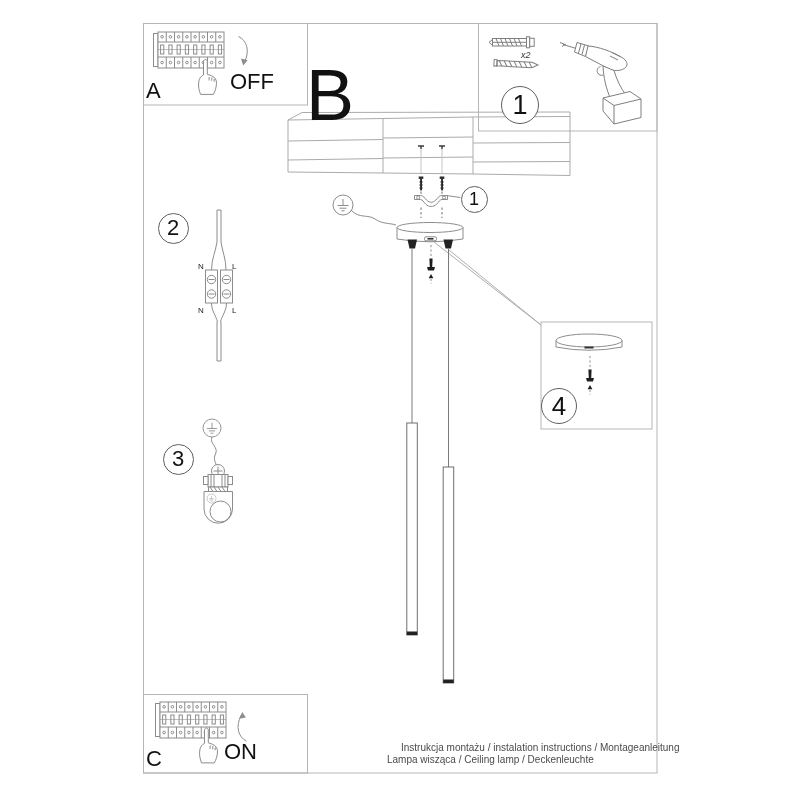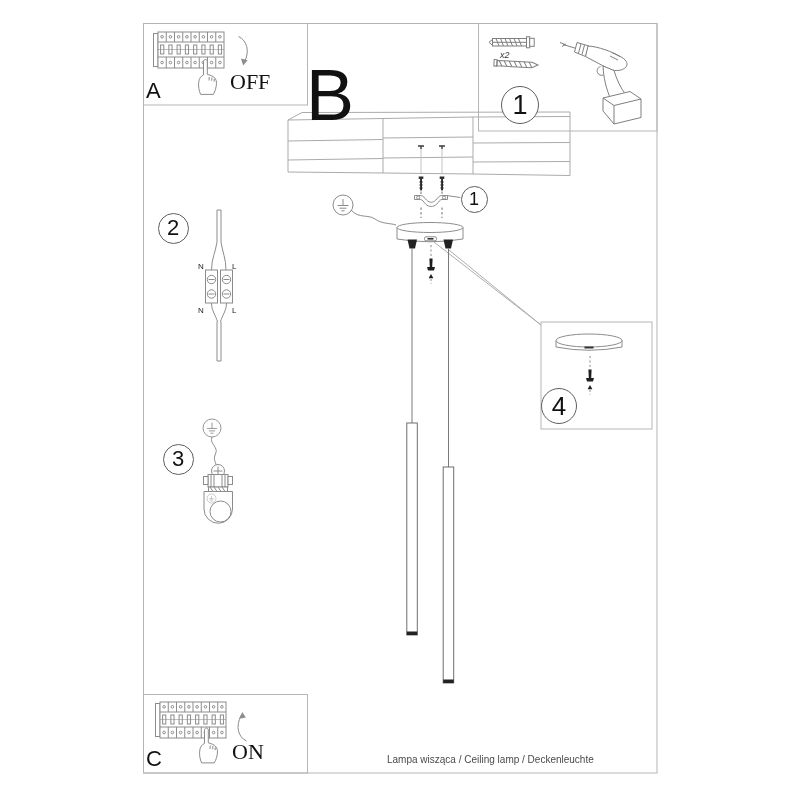--- a/index.html
+++ b/index.html
@@ -2,21 +2,21 @@
 <html><head>
 <meta charset="utf-8">
 <style>
   html,body{margin:0;padding:0;background:#fff;}
   .stage{position:relative;width:800px;height:800px;background:#ffffff;overflow:hidden;
          font-family:"Liberation Sans","DejaVu Sans",sans-serif;color:#1c1c1c;}
   .stage svg{position:absolute;left:0;top:0;}
   .txt{position:absolute;line-height:1;white-space:nowrap;}
   .big-letter{font-size:22px;color:#111;}
   .huge-letter{font-size:72px;color:#111;}
-  .state-label{font-size:22px;color:#111;font-family:Liberation Serif, serif;}
+  .state-label{font-size:22px;color:#111;}
   .qty{font-size:9px;font-style:italic;color:#333;}
   .wire-label{font-size:8px;color:#222;}
   .badge{position:absolute;border:1.3px solid #5f5f5f;border-radius:50%;background:#fff;
          display:flex;align-items:center;justify-content:center;color:#111;}
   .footer-line{position:absolute;font-size:10px;color:#4a4a4a;line-height:1.2;white-space:nowrap;}
 </style>
 </head>
 <body>
 
 <div class="stage">
@@ -243,30 +243,31 @@
       <use href="#earth" transform="translate(211.5,498.5) scale(0.45)"></use>
       <circle cx="220.5" cy="511.5" r="10.5"></circle>
     </g>
 
   </g>
 </svg>
 
 <div class="txt big-letter" style="left:146px;top:80px;">A</div>
 <div class="txt state-label" style="left:230px;top:71px;">OFF</div>
 <div class="txt huge-letter" style="left:306px;top:59px;">B</div>
-<div class="txt qty" style="left:500px;top:51px;">x2</div>
+<div class="txt qty" style="left:521px;top:51px;">x2</div>
 <div class="txt big-letter" style="left:146px;top:748px;">C</div>
-<div class="txt state-label" style="left:232px;top:741px;">ON</div>
+<div class="txt state-label" style="left:224px;top:741px;">ON</div>
 
 <div class="badge" style="left:501px;top:86px;width:36px;height:36px;font-size:27px;">1</div>
 <div class="badge" style="left:460.5px;top:185.5px;width:25px;height:25px;font-size:18px;">1</div>
 <div class="badge" style="left:157.5px;top:212.5px;width:29px;height:29px;font-size:22px;">2</div>
 <div class="badge" style="left:162.5px;top:443.5px;width:29px;height:29px;font-size:22px;">3</div>
 <div class="badge" style="left:541px;top:388px;width:34px;height:34px;font-size:26px;">4</div>
 
 <div class="txt wire-label" style="left:198px;top:262.5px;">N</div>
 <div class="txt wire-label" style="left:232px;top:262.5px;">L</div>
 <div class="txt wire-label" style="left:198px;top:306.5px;">N</div>
 <div class="txt wire-label" style="left:232px;top:306.5px;">L</div>
 
+<div class="footer-line" style="left:401px;top:742px;">Instrukcja montażu / instalation instructions / Montageanleitung</div>
 <div class="footer-line" style="left:387px;top:753.5px;">Lampa wisząca / Ceiling lamp / Deckenleuchte</div>
 
 </div>
 
 </body></html>

